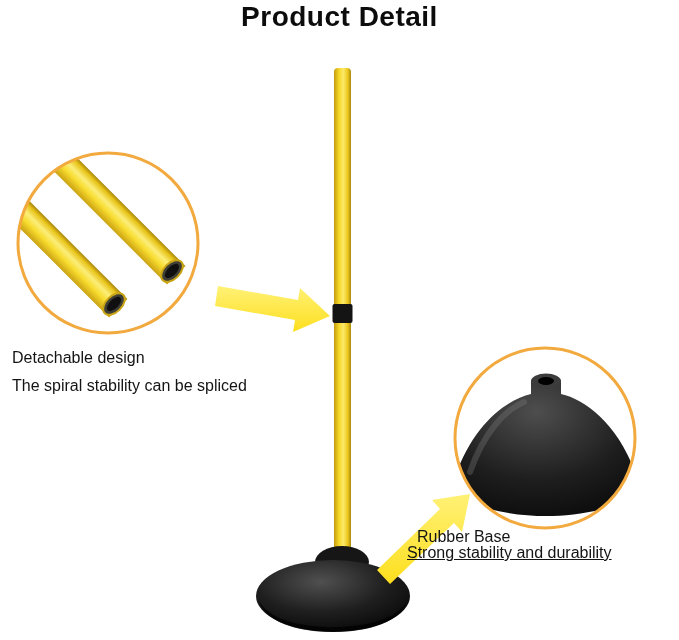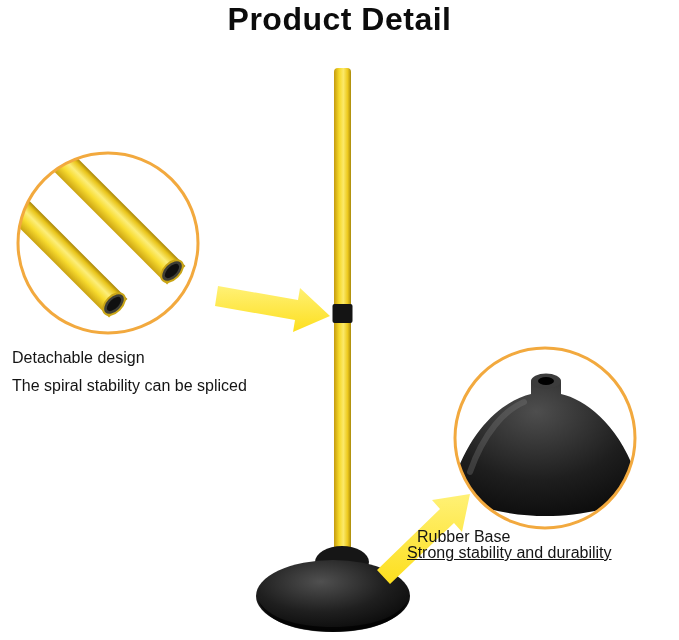--- a/index.html
+++ b/index.html
@@ -2,21 +2,21 @@
 <html><head>
 <meta charset="utf-8">
 <style>
   * { margin:0; padding:0; box-sizing:border-box; }
   html, body { width:679px; height:640px; }
   body { font-family:"Liberation Sans", sans-serif; background:#ffffff; }
   .stage { position:relative; width:679px; height:640px; overflow:hidden; background:#ffffff; }
   .scene { position:absolute; top:0; left:0; }
   .title {
     position:absolute; top:1px; left:0; width:100%;
-    text-align:center; font-size:32px; font-weight:700;
+    text-align:center; font-size:28px; font-weight:700;
     color:#0c0c0c; letter-spacing:0.5px;
   }
   .caption {
     position:absolute; color:#141414; font-size:16px;
     text-align:left; white-space:nowrap; line-height:26px;margin-left:12px;
   }
   .cap-detach-1 { top:345px; left:0; width:262px; }
   .cap-detach-2 { top:373px; left:0; width:330px; }
   .cap-base-1   { top:524px; left:405px; width:280px; }
   .cap-base-2   { top:540px; left:395px; width:284px;text-decoration:underline; }

